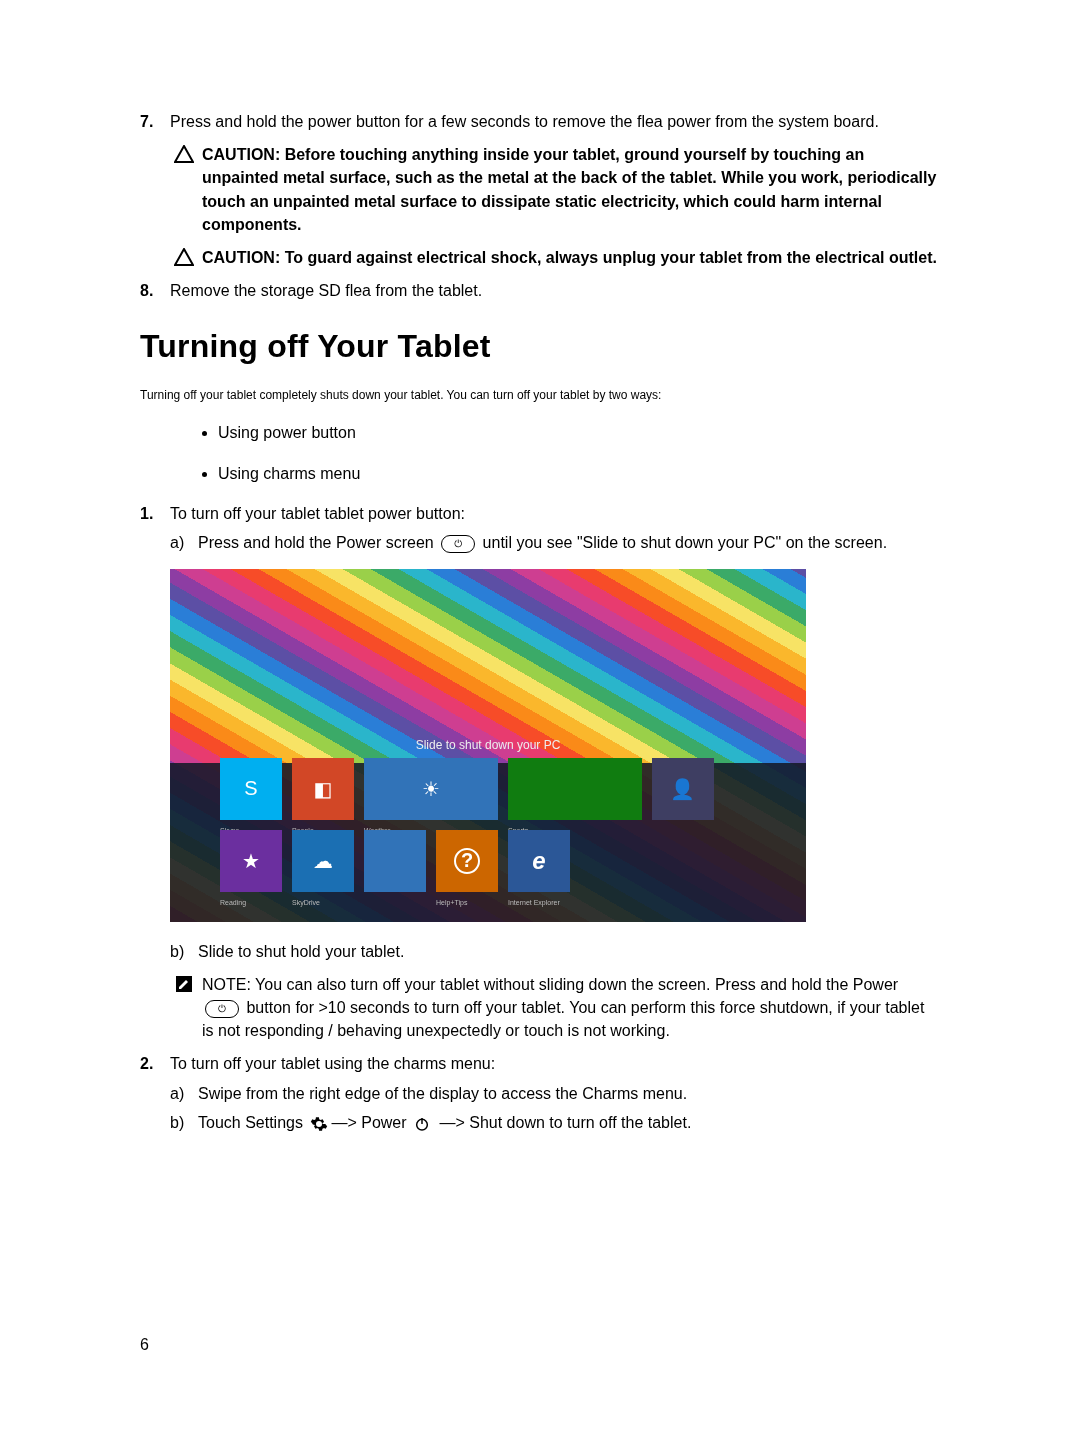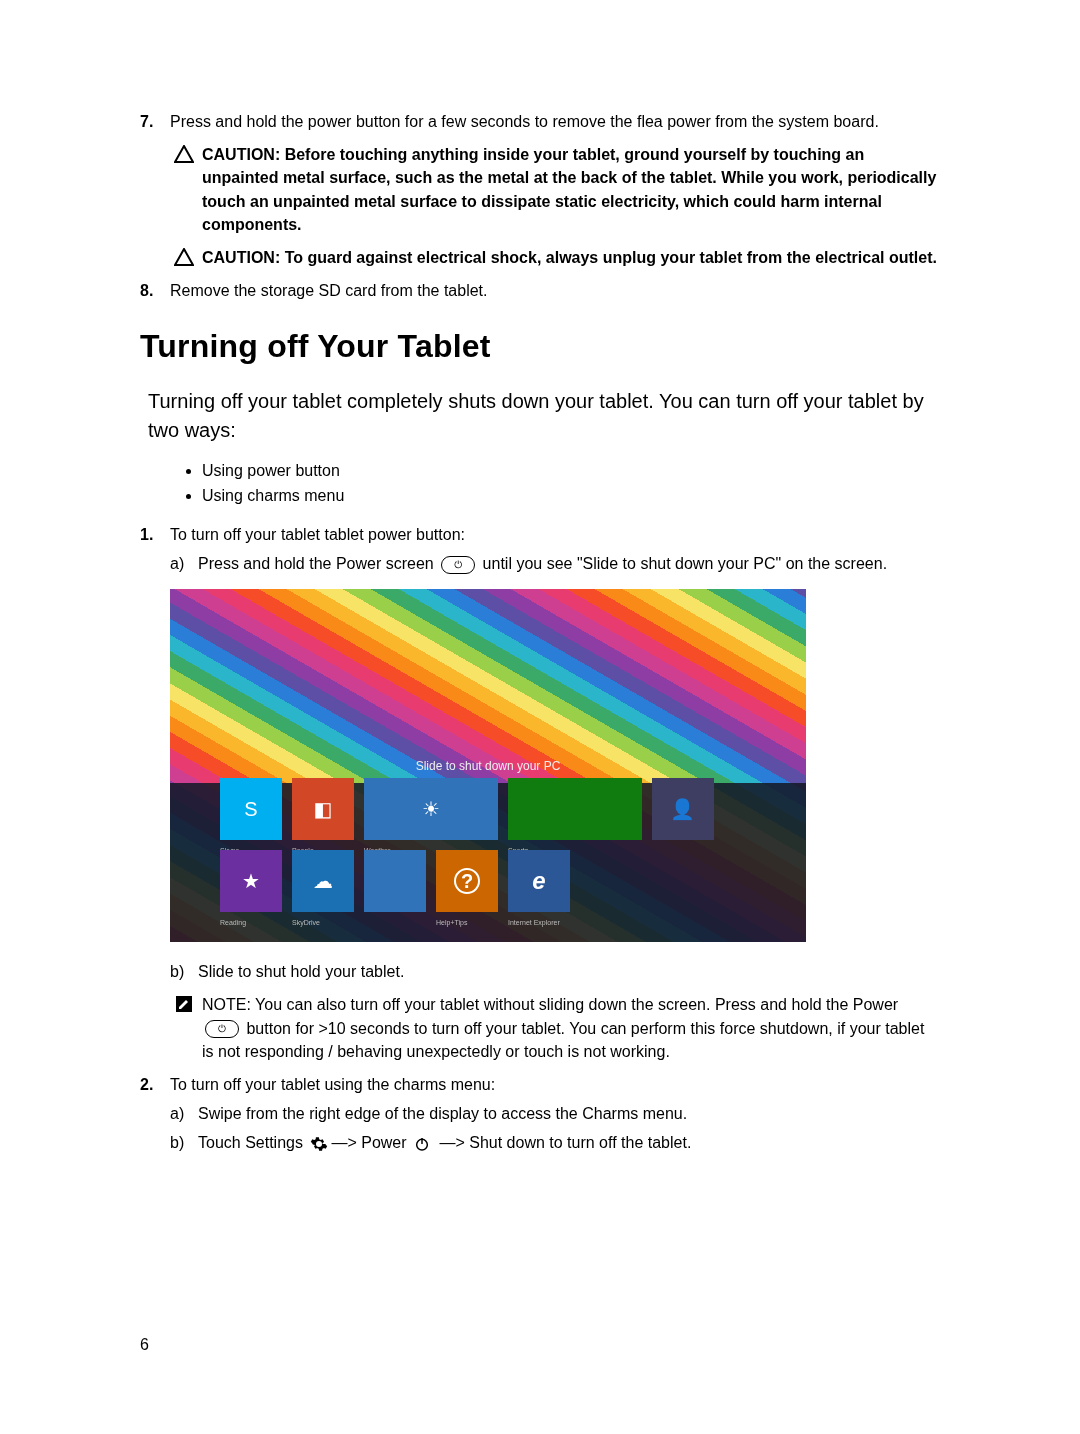--- a/index.html
+++ b/index.html
@@ -50,23 +50,23 @@
     padding-top: 2px;
   }
   .caution-body, .note-body { flex: 1; padding-left: 4px; }
   .caution-body { font-weight: 700; }
   .h2 {
     font-size: 32px;
     font-weight: 700;
     margin: 26px 0 22px 0;
     letter-spacing: 0.2px;
   }
-  .para { font-size: 20px; line-height: 1.45; margin: 6px 0 14px 8px; }
+  .para { font-size: 12px; line-height: 1.45; margin: 6px 0 14px 0; }
   ul.bul { margin: 0 0 14px 62px; padding: 0; }
-  ul.bul li { font-size: 16px; line-height: 1.55; margin: 0; list-style: disc; }
+  ul.bul li { font-size: 16px; line-height: 1.55; margin: 16px; list-style: disc; }
   .sub-row {
     display: flex;
     margin-left: 30px;
     font-size: 16px;
     line-height: 1.45;
     margin-bottom: 6px;
   }
   .sub-mark { flex: 0 0 28px; width:28px; }
   .sub-text { flex: 1; }
   .bold { font-weight: 400; }
@@ -150,21 +150,21 @@
           <path d="M10 1 L19 17 L1 17 Z" fill="none" stroke="#000" stroke-width="2"></path>
         </svg>
     </div>
     <div class="caution-body">
       <span>CAUTION:</span><span> To guard against electrical shock, always unplug your tablet from the electrical outlet.</span>
     </div>
   </div>
 
   <div class="step-row">
     <div class="step-num">8.</div>
-    <div class="step-text">Remove the storage SD card from the tablet.</div>
+    <div class="step-text">Remove the storage SD flea from the tablet.</div>
   </div>
 
   <div class="h2">Turning off Your Tablet</div>
 
   <div class="para">Turning off your tablet completely shuts down your tablet. You can turn off your tablet by two ways:</div>
 
   <ul class="bul">
     <li>Using power button</li>
     <li>Using charms menu</li>
   </ul>

